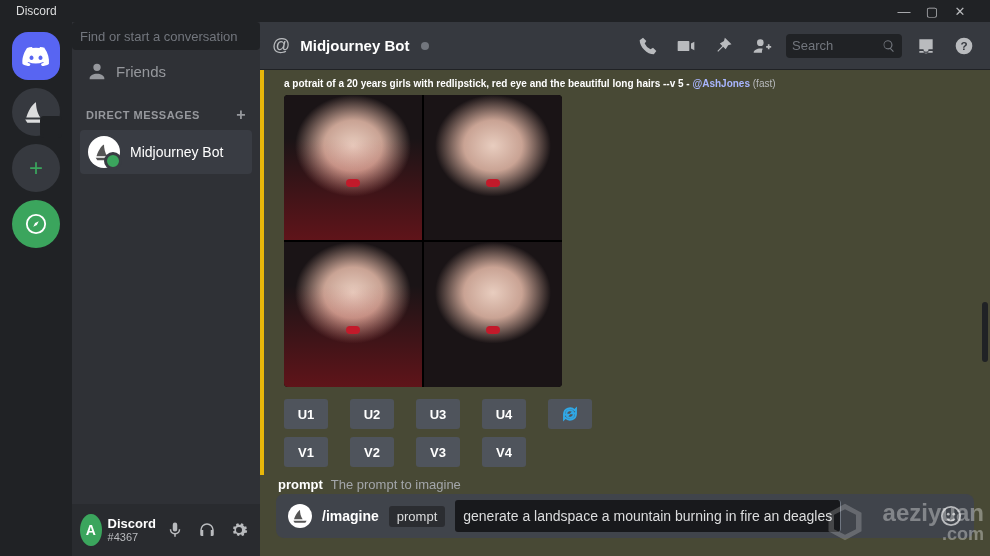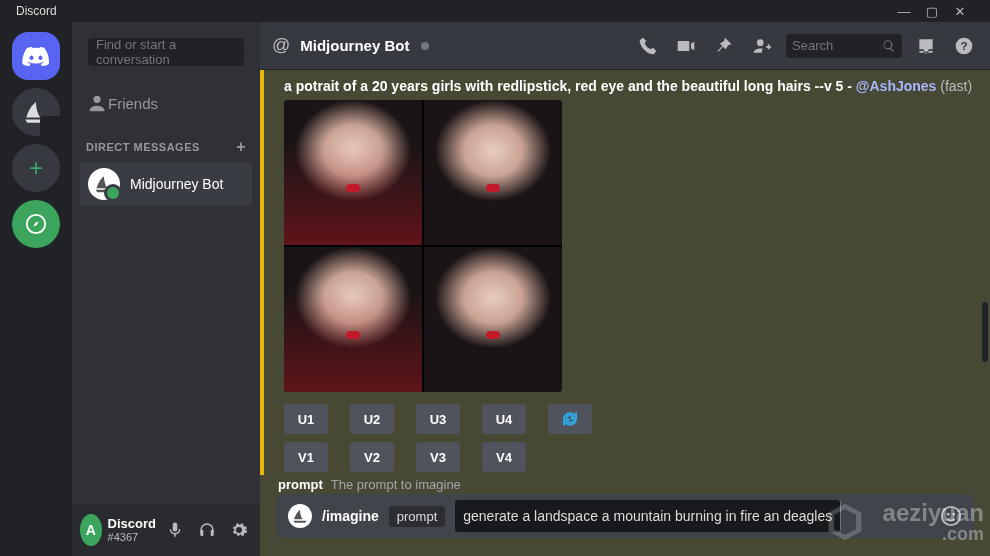--- a/index.html
+++ b/index.html
@@ -9,22 +9,22 @@
 .winbtn{width:28px;text-align:center;color:#b9bbbe;font-size:13px}
 .app{display:flex;height:534px}
 .guildbar{width:72px;background:#202225;display:flex;flex-direction:column;align-items:center;padding-top:10px;gap:8px}
 .gicon{width:48px;height:48px;border-radius:50%;display:flex;align-items:center;justify-content:center;font-size:22px;color:#fff;cursor:pointer}
 .gicon.home{background:#5865f2;border-radius:16px}
 .gicon.srv{background:#36393f;position:relative}
 .gicon.srv::after{content:"";position:absolute;right:-2px;bottom:-2px;width:16px;height:16px;border-radius:4px;background:#202225;border:3px solid #202225}
 .gicon.add{background:#36393f;color:#3ba55d;font-size:24px}
 .gicon.discover{background:#3ba55d}
 .dmcol{width:188px;background:#2f3136;display:flex;flex-direction:column}
-.search{margin:16px;height:28px;background:#202225;border-radius:4px;display:flex;align-items:center;padding:0 8px;font-size:13px;color:#72767d}
-.friends{display:flex;align-items:center;gap:0;padding:10px 14px;color:#96989d;font-size:15px}
+.search{margin:0;height:28px;background:#202225;border-radius:4px;display:flex;align-items:center;padding:0 8px;font-size:13px;color:#72767d}
+.friends{display:flex;align-items:center;gap:8px;padding:10px 14px;color:#96989d;font-size:15px}
 .dmhdr{display:flex;justify-content:space-between;align-items:center;padding:14px 14px 4px;color:#96989d;font-size:11px;letter-spacing:.5px;font-weight:600}
 .dmitem{margin:2px 8px;padding:6px 8px;display:flex;align-items:center;gap:10px;border-radius:4px;background:#393c43;color:#fff;font-size:14px}
 .dmitem .av{width:32px;height:32px;border-radius:50%;background:#fff;display:flex;align-items:center;justify-content:center;position:relative}
 .dmitem .av::after{content:"";position:absolute;right:-2px;bottom:-2px;width:12px;height:12px;border-radius:50%;background:#3ba55d;border:3px solid #393c43}
 .userarea{margin-top:auto;height:52px;background:#292b2f;display:flex;align-items:center;padding:0 8px;gap:6px}
 .userarea .uav{width:32px;height:32px;border-radius:50%;background:#3ba55d;display:flex;align-items:center;justify-content:center;font-size:14px;font-weight:700;color:#fff}
 .userarea .uinfo{flex:1;line-height:1.1}
 .userarea .uname{font-size:13px;font-weight:600;color:#fff}
 .userarea .utag{font-size:11px;color:#b9bbbe}
 .userarea .ubtn{color:#b9bbbe;font-size:16px;padding:4px}
@@ -32,21 +32,21 @@
 .chathdr{height:48px;background:#36393f;display:flex;align-items:center;padding:0 12px;gap:10px;border-bottom:1px solid #202225}
 .chathdr .at{color:#b9bbbe;font-size:18px}
 .chathdr .title{font-weight:700;font-size:15px;color:#fff}
 .chathdr .dot{width:8px;height:8px;border-radius:50%;background:#72767d;margin-left:2px}
 .chathdr .hspacer{flex:1}
 .hicon{color:#b9bbbe;font-size:18px;padding:4px}
 .srch{width:116px;height:24px;background:#202225;border-radius:4px;display:flex;align-items:center;padding:0 6px;font-size:13px;color:#72767d;gap:6px}
 .content{flex:1;display:flex;overflow:hidden}
 .accent{width:4px;background:#e8b709}
 .msg{flex:1;padding:8px 16px 0 20px;overflow:hidden}
-.prompt{font-size:14px;color:#fff;font-weight:700;margin-bottom:6px}
+.prompt{font-size:10px;color:#fff;font-weight:700;margin-bottom:6px}
 .prompt .mention{color:#a9b6ff;font-weight:600}
 .prompt .mode{color:#b9bbbe;font-weight:400}
 .grid{width:278px;height:292px;display:grid;grid-template-columns:1fr 1fr;grid-template-rows:1fr 1fr;gap:2px;background:#000;border-radius:4px;overflow:hidden;margin-bottom:12px}
 .face{background:radial-gradient(ellipse 60% 50% at 50% 35%,#e8cdbf 0%,#c9a394 35%,#1a1416 70%);position:relative}
 .face::after{content:"";position:absolute;left:50%;top:58%;width:14px;height:8px;background:#c21a2a;border-radius:7px;transform:translateX(-50%)}
 .face.r1::before{content:"";position:absolute;inset:0;background:linear-gradient(180deg,transparent 30%,rgba(180,20,30,.45) 100%)}
 .btnrow{display:flex;gap:22px;margin-bottom:8px}
 .dbtn{width:44px;height:30px;background:#4f545c;color:#fff;border-radius:3px;display:flex;align-items:center;justify-content:center;font-size:13px;font-weight:600;cursor:pointer}
 .dbtn.ref{background:#4f545c}
 .dbtn.ref svg{width:18px;height:18px;color:#30a8e6}

